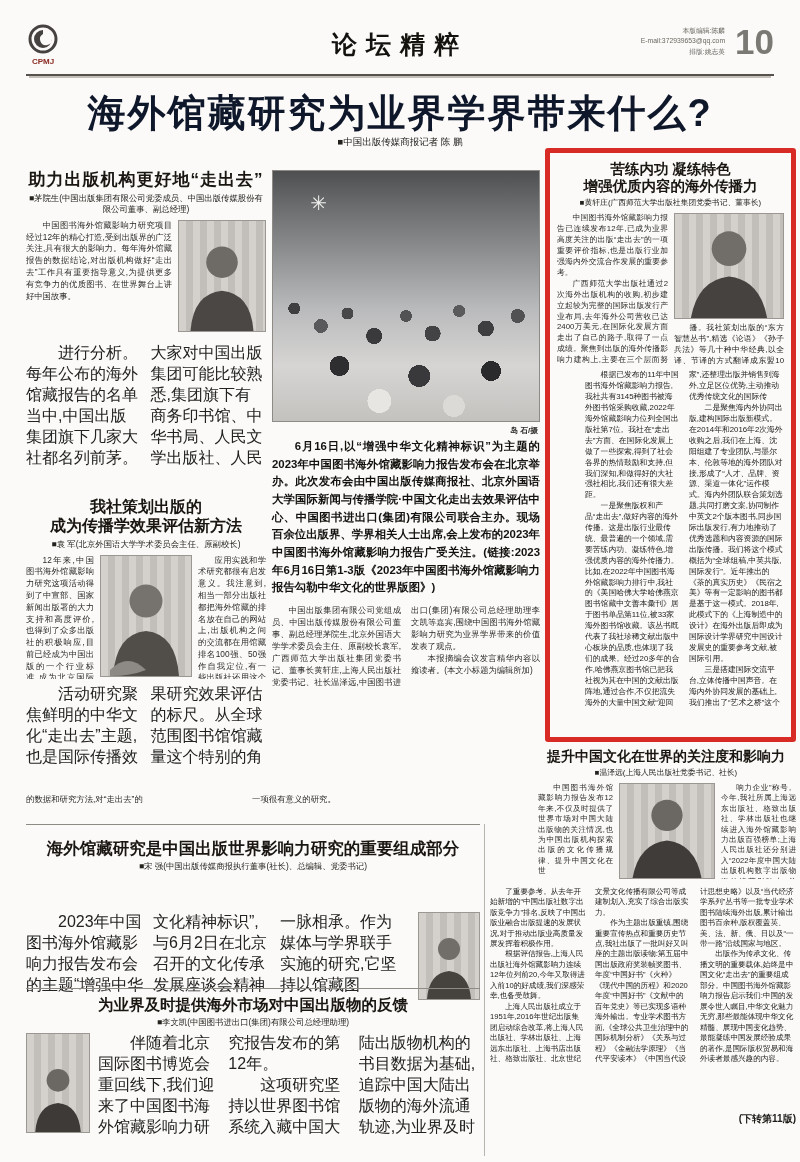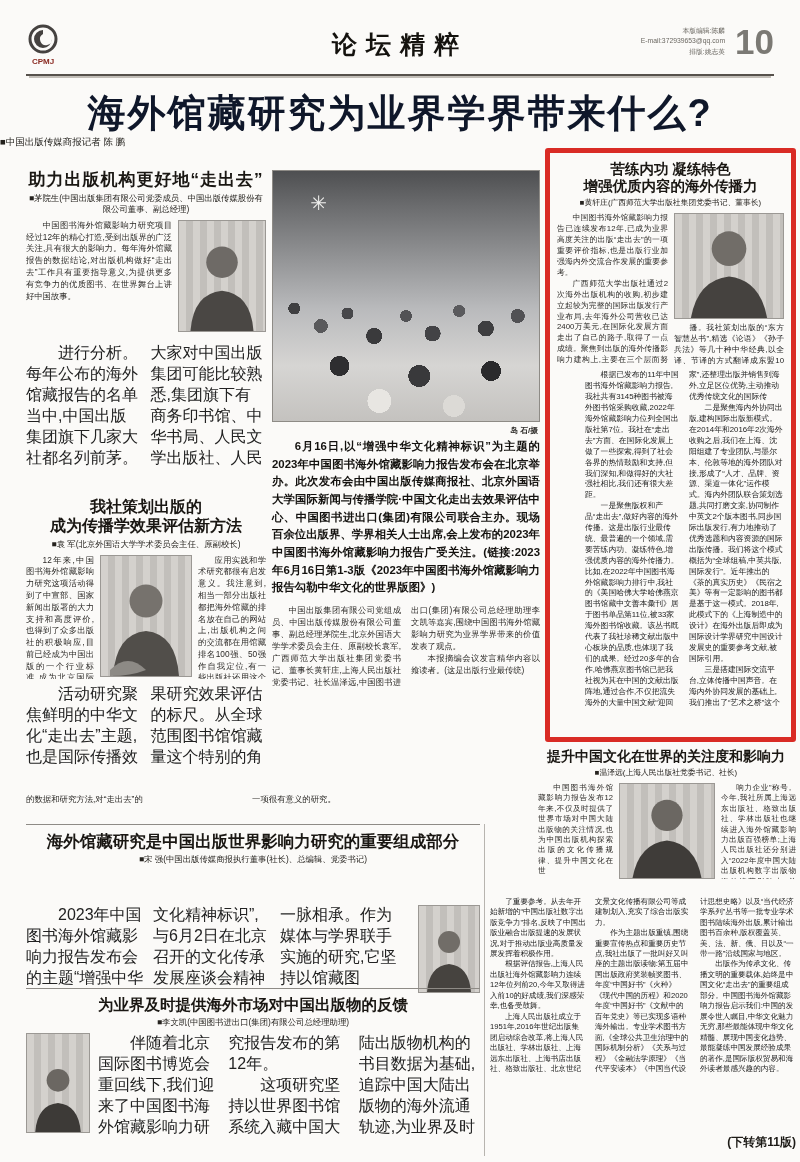--- a/index.html
+++ b/index.html
@@ -13,21 +13,21 @@
   .paper-name{font-size:21px;font-weight:bold;letter-spacing:1px;color:#17140f;line-height:1.1;}
   .date-line{font-size:7.5px;color:#3c3a36;letter-spacing:2px;margin-top:3px;}
   .mh-center{position:absolute;left:50%;top:8px;transform:translateX(-50%);
              font-size:25px;font-weight:bold;letter-spacing:9px;color:#14120e;white-space:nowrap;}
   .mh-right{position:absolute;right:0;top:4px;display:flex;align-items:center;gap:10px;}
   .edit-info{text-align:right;font-size:6.8px;color:#6b6862;line-height:1.55;}
   .pageno{font-size:35px;font-weight:bold;color:#7b7974;line-height:1;}
   
   .lead-headline{position:absolute;left:0;top:88px;width:800px;text-align:center;
                  font-size:38px;font-weight:900;letter-spacing:2px;color:#0f172a;}
-  .lead-byline{position:absolute;left:0;top:136px;width:800px;
+  .lead-byline{position:absolute;left:0;top:136px;width:800px;text-align:center;
                font-size:9.5px;color:#23211d;}
   
   .art{position:absolute;box-sizing:border-box;}
   .art h2{margin:0 0 3px;text-align:center;color:#1a1713;line-height:1.18;}
   .byline{font-size:8.4px;text-align:center;color:#26231f;margin-bottom:5px;line-height:1.3;}
   .bodytxt,.coltext,.colsN{font-size:8.3px;line-height:1.42;color:#2c2a27;text-align:justify;}
   p{margin:0;text-indent:2em;}
   .row{display:flex;gap:6px;overflow:hidden;}
   .row .coltext{flex:1;overflow:hidden;}
   .cols2{column-count:2;column-gap:9px;overflow:hidden;margin-top:5px;}
@@ -83,24 +83,24 @@
   .a3 .rightcol{flex:0 0 110px;overflow:hidden;}
   .a3 .rightcol .portrait{width:110px;height:106px;margin-bottom:4px;}
   .a3 .rightcol p{font-size:7.8px;line-height:1.4;text-align:justify;}
   .a3 .cols2{height:346px;margin-left:28px;}
   
   .a4{left:490px;top:748px;width:306px;}
   .a4 h2{font-size:14px;padding-left:46px;}
   .a4 .byline{padding-left:46px;font-size:7.8px;}
   .a4 .row{height:96px;margin-left:48px;}
   .a4 .row .coltext{font-size:7.6px;line-height:1.38;}
-  .a4 .cols3{height:222px;font-size:7.6px;line-height:1.38;margin-top:18px;}
-  .a4 .cont{text-align:right;font-size:12px;font-weight:bold;margin-top:15px;color:#1c1a16;}
-  
-  .a5{left:26px;top:824px;width:454px;border-top:1px solid #8e8b86;padding-top:7px;}
+  .a4 .cols3{height:222px;font-size:7.6px;line-height:1.38;margin-top:8px;}
+  .a4 .cont{text-align:right;font-size:10px;font-weight:bold;margin-top:3px;color:#1c1a16;}
+  
+  .a5{left:26px;top:824px;width:454px;border-top:1px solid #8e8b86;padding-top:14px;}
   .a5 h2{font-size:16.5px;}
   .a5 .bodyflex{display:flex;gap:20px;height:92px;overflow:hidden;margin-top:40px;}
   .a5 .cols3{flex:1;height:92px;}
   .a5 .portrait{width:62px;height:88px;}
   
   .a6{left:26px;top:988px;width:454px;border-top:1px solid #8e8b86;padding-top:7px;}
   .a6 h2{font-size:15.5px;}
   .a6 .bodyflex{display:flex;gap:8px;height:108px;overflow:hidden;}
   .a6 .cols3{flex:1;height:108px;}
   .a6 .portrait{width:64px;height:100px;}
@@ -157,21 +157,21 @@
     <div class="crowd">
         <span class="star">✳</span>
       </div>
     <div class="caption">岛 石/摄</div>
   </div>
 
   <div class="note">
     <div class="lede">6月16日,以“增强中华文化精神标识”为主题的2023年中国图书海外馆藏影响力报告发布会在北京举办。此次发布会由中国出版传媒商报社、北京外国语大学国际新闻与传播学院·中国文化走出去效果评估中心、中国图书进出口(集团)有限公司联合主办。现场百余位出版界、学界相关人士出席,会上发布的2023年中国图书海外馆藏影响力报告广受关注。(链接:2023年6月16日第1-3版《2023年中国图书海外馆藏影响力报告勾勒中华文化的世界版图》)</div>
     <div class="note-more">
       <p>中国出版集团有限公司党组成员、中国出版传媒股份有限公司董事、副总经理茅院生,北京外国语大学学术委员会主任、原副校长袁军,广西师范大学出版社集团党委书记、董事长黄轩庄,上海人民出版社党委书记、社长温泽远,中国图书进出口(集团)有限公司总经理助理李文凯等嘉宾,围绕中国图书海外馆藏影响力研究为业界学界带来的价值发表了观点。</p>
-      <p>本报摘编会议发言精华内容以飨读者。(这是出版行业最传统)</p>
+      <p>本报摘编会议发言精华内容以飨读者。(本文小标题为编辑所加)</p>
     </div>
   </div>
 
   <article class="art a2">
     <h2><span>我社策划出版的</span><br>
       <span>成为传播学效果评估新方法</span></h2>
     <div class="byline">■袁 军(北京外国语大学学术委员会主任、原副校长)</div>
     <div class="row">
       <div class="coltext">
           <p>12年来,中国图书海外馆藏影响力研究这项活动得到了中宣部、国家新闻出版署的大力支持和高度评价,也得到了众多出版社的积极响应,目前已经成为中国出版的一个行业标准,成为北京国际图书博览会(BIBF)的一个品牌项目。</p>

